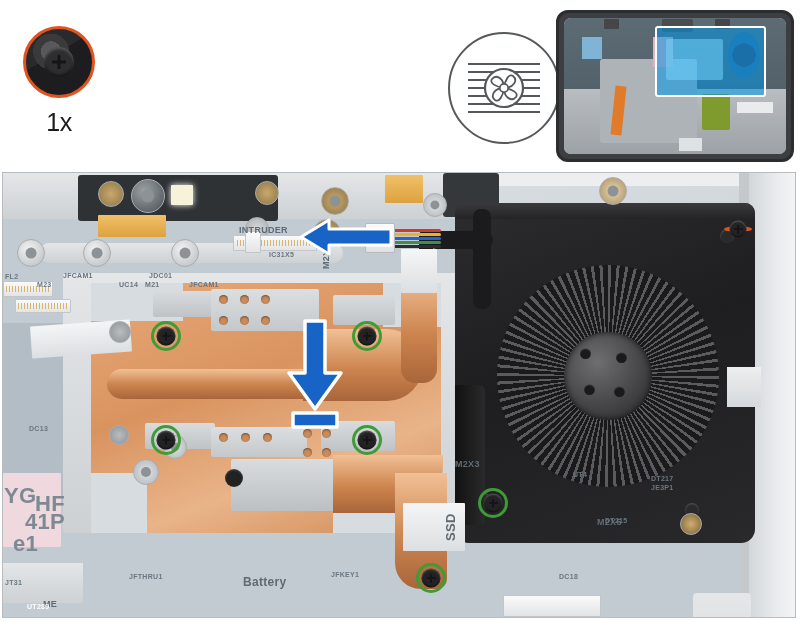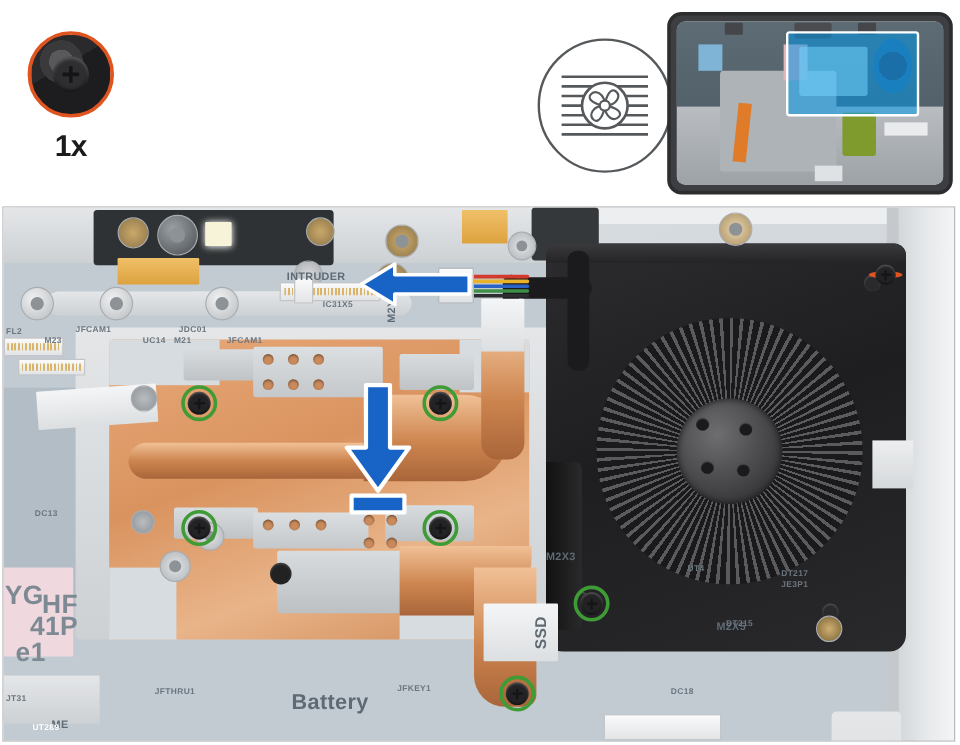--- a/index.html
+++ b/index.html
@@ -38,21 +38,21 @@
   .screw-head.copper{width:28px;height:28px;background:#4b4a4b;
     box-shadow:inset 0 2px 3px rgba(255,255,255,.3), inset 0 -2px 3px rgba(0,0,0,.6);
     border:2px solid #9b9a98;}
   .cross{position:absolute;left:50%;top:50%;transform:translate(-50%,-50%);
     width:14px;height:14px;}
   .cross:before,.cross:after{content:"";position:absolute;background:#151416;border-radius:1px;}
   .cross:before{left:50%;top:0;width:3px;height:100%;transform:translateX(-50%);}
   .cross:after{top:50%;left:0;height:3px;width:100%;transform:translateY(-50%);}
   .tape{position:absolute;right:4px;top:10px;width:20px;height:34px;
     background:linear-gradient(180deg,#d8d5d0,#b9b6b1);transform:rotate(12deg);border-radius:2px;}
-  .screw-count{margin-top:10px;font-size:25px;font-weight:bold;color:#1b1b1b;letter-spacing:-.5px;}
+  .screw-count{margin-top:10px;font-size:25px;font-weight:normal;color:#1b1b1b;letter-spacing:-.5px;}
 
   
   .comp-icon-wrap{position:absolute;left:448px;top:32px;width:116px;height:116px;}
   .comp-icon-circle{width:112px;height:112px;border:2.5px solid #55595b;border-radius:50%;
     box-sizing:border-box;display:flex;align-items:center;justify-content:center;}
   .leader-line{position:absolute;left:112px;top:56px;width:45px;height:2px;background:#55595b;}
 
   
   .thumb{position:absolute;left:556px;top:10px;width:238px;height:152px;}
   .thumb-shell{position:absolute;inset:0;border-radius:12px;background:#3c3e41;
@@ -387,21 +387,21 @@
     <div class="conn-white" style="left:500px;top:422px;width:96px;height:20px"></div>
 
     <div class="silk big" style="left:1px;top:310px">YG</div>
     <div class="silk big" style="left:32px;top:318px">HF</div>
     <div class="silk big" style="left:22px;top:336px">41P</div>
     <div class="silk big" style="left:10px;top:358px">e1</div>
     <div class="silk md" style="left:236px;top:52px">INTRUDER</div>
     <div class="silk md rot" style="left:318px;top:96px">M2X3</div>
     <div class="silk md" style="left:452px;top:286px">M2X3</div>
     <div class="silk md" style="left:594px;top:344px">M2X5</div>
-    <div class="silk lg" style="left:240px;top:402px;font-size:18px">Battery</div>
+    <div class="silk lg" style="left:240px;top:402px;font-size:12px">Battery</div>
     <div class="silk lg rot" style="left:440px;top:368px;font-size:13px">SSD</div>
     <div class="silk md" style="left:40px;top:426px">ME</div>
     <div class="silk sm" style="left:24px;top:430px;color:#fff">UT289</div>
     <div class="silk sm" style="left:570px;top:298px">UT4</div>
     <div class="silk sm" style="left:602px;top:344px">DT215</div>
     <div class="silk sm" style="left:648px;top:302px">DT217</div>
     <div class="silk sm" style="left:648px;top:311px">JE3P1</div>
     <div class="silk sm" style="left:126px;top:400px">JFTHRU1</div>
     <div class="silk sm" style="left:2px;top:406px">JT31</div>
     <div class="silk sm" style="left:328px;top:398px">JFKEY1</div>

